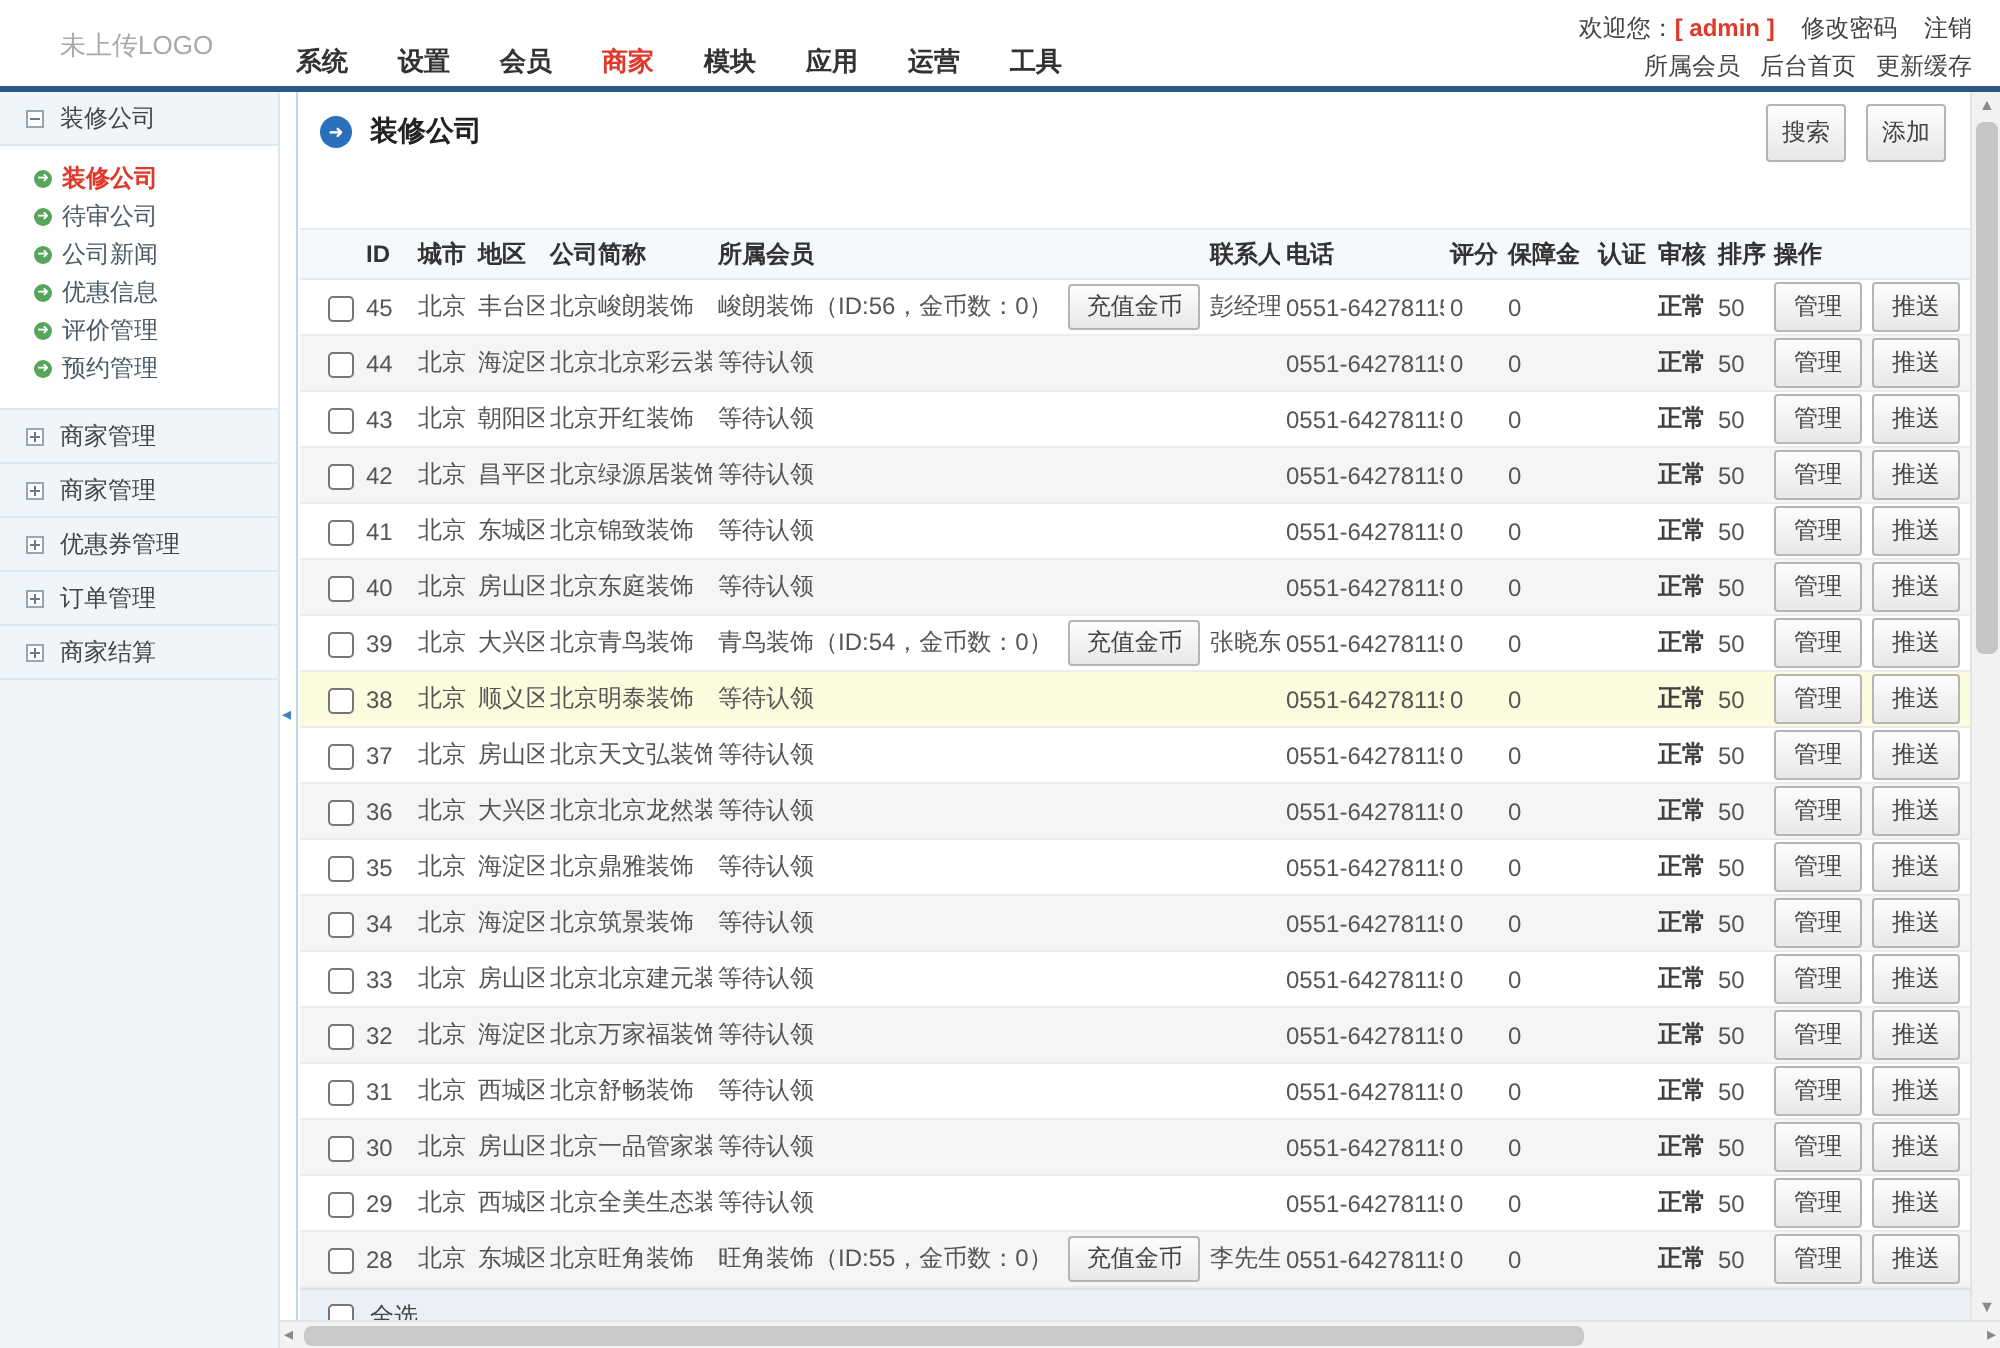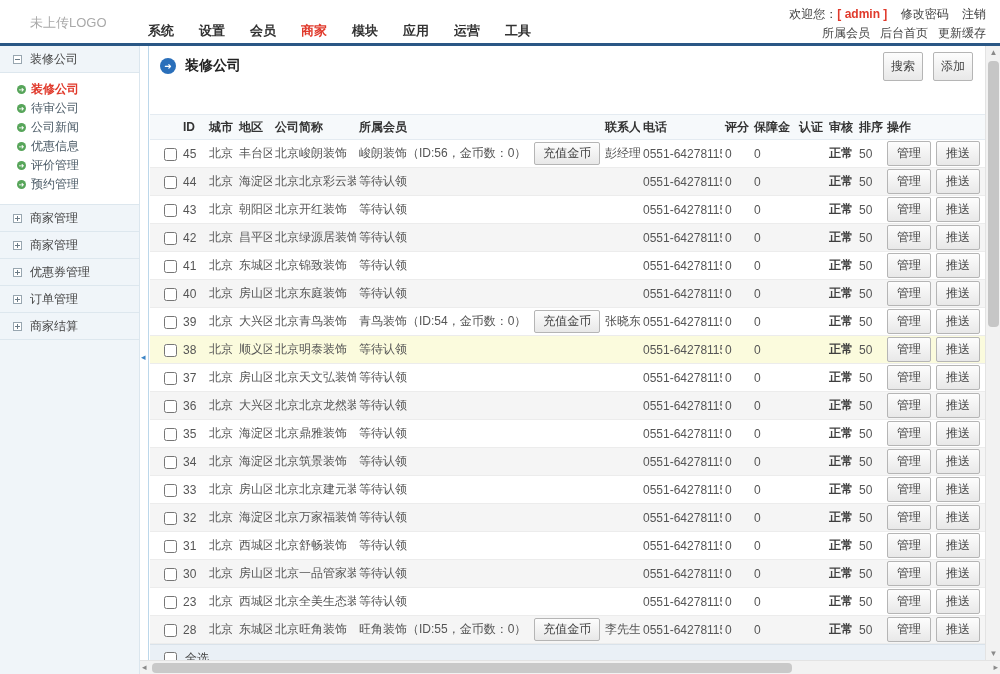--- a/index.html
+++ b/index.html
@@ -463,21 +463,21 @@
     <td>0</td>
     <td>0</td>
     <td></td>
     <td class="c-audit">正常</td>
     <td>50</td>
     <td class="c-ops"><button class="btn">管理</button><button class="btn">推送</button></td>
   </tr>
 
   <tr>
     <td class="c-chk"><input type="checkbox" style=""></td>
-    <td>23</td>
+    <td>29</td>
     <td>北京</td>
     <td>西城区</td>
     <td>北京全美生态装饰</td>
     <td><span>等待认领</span></td>
     <td></td>
     <td>0551-64278115</td>
     <td>0</td>
     <td>0</td>
     <td></td>
     <td class="c-audit">正常</td>

